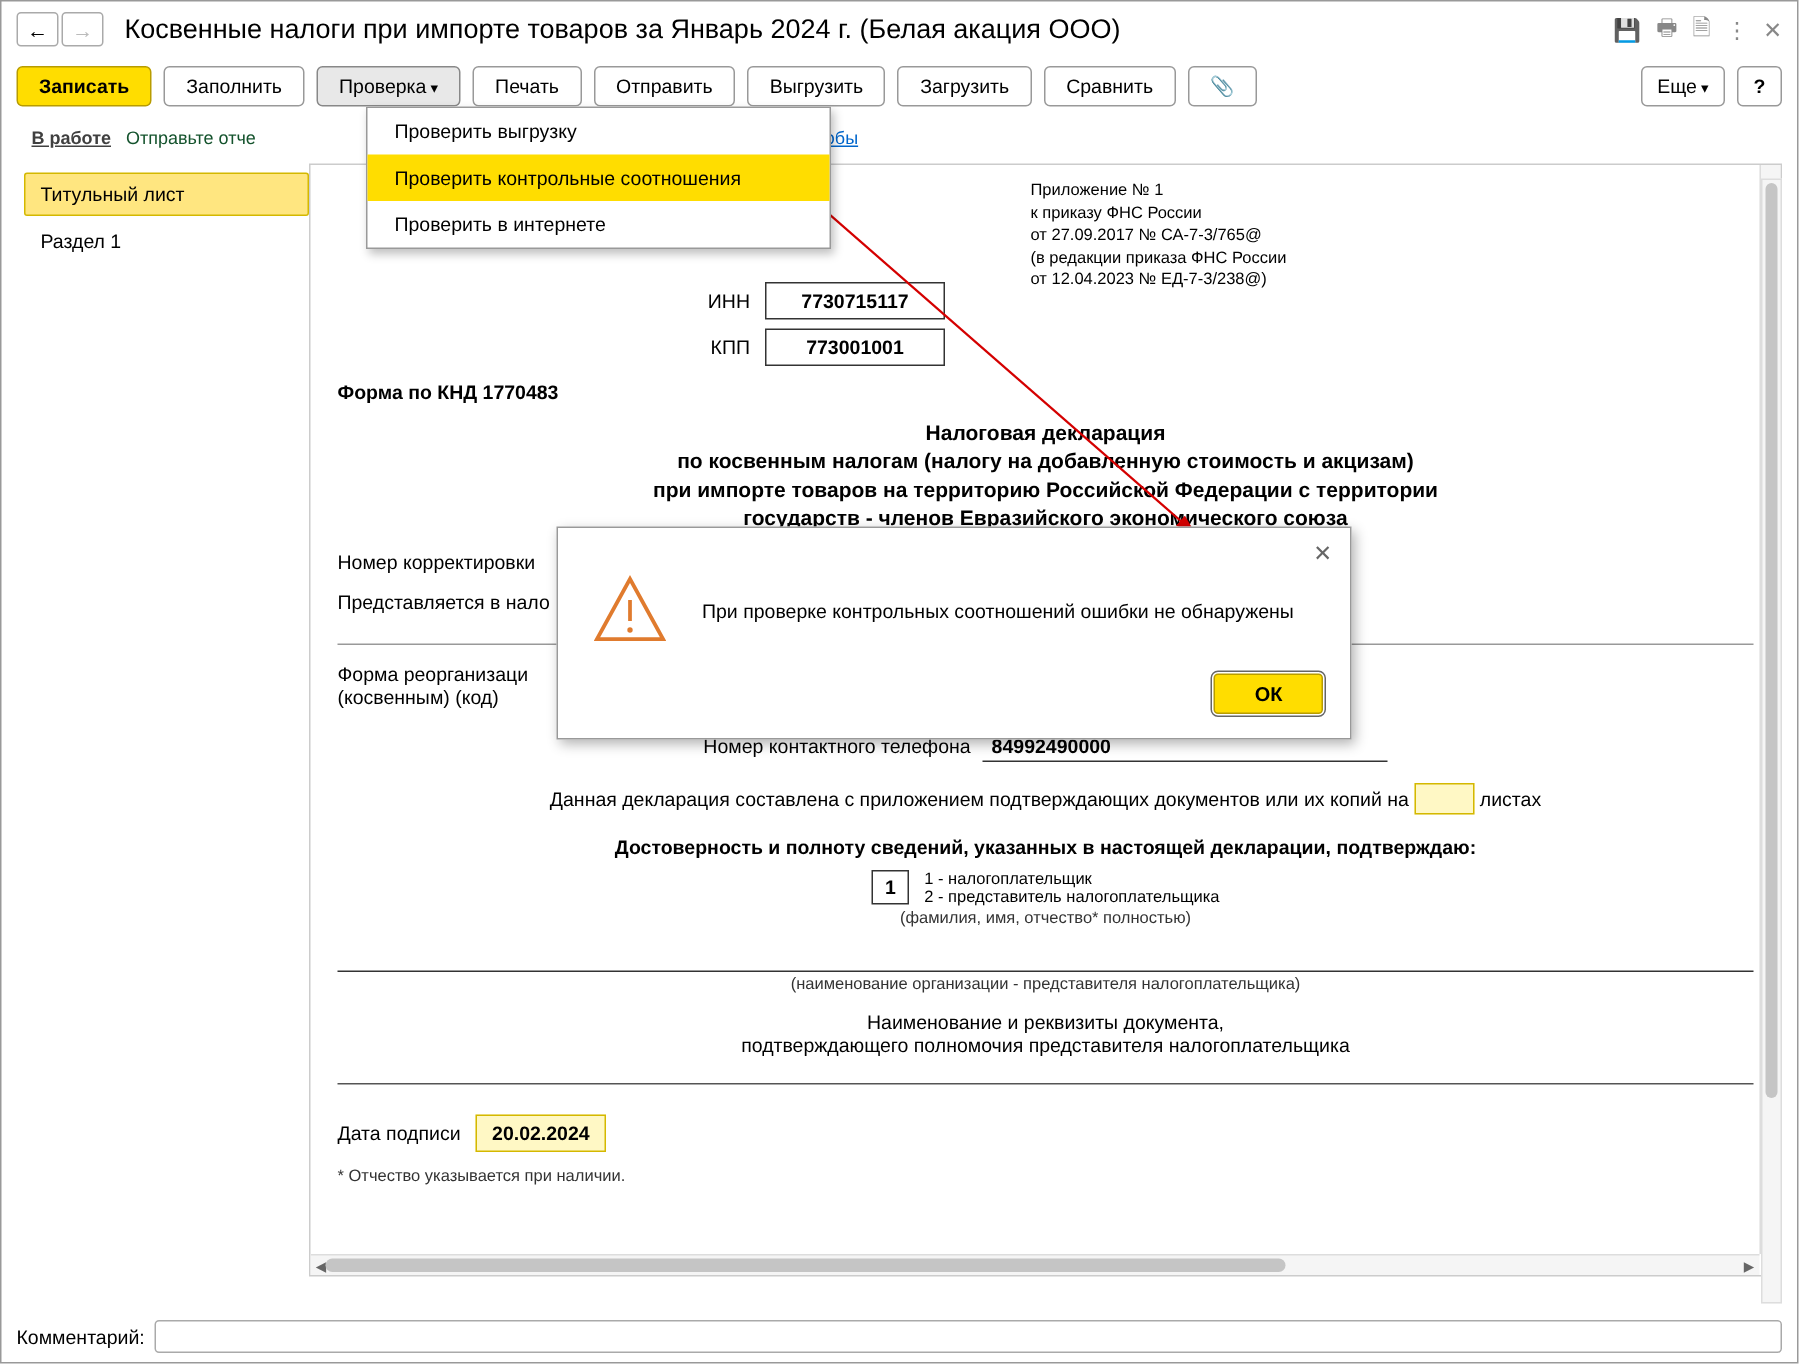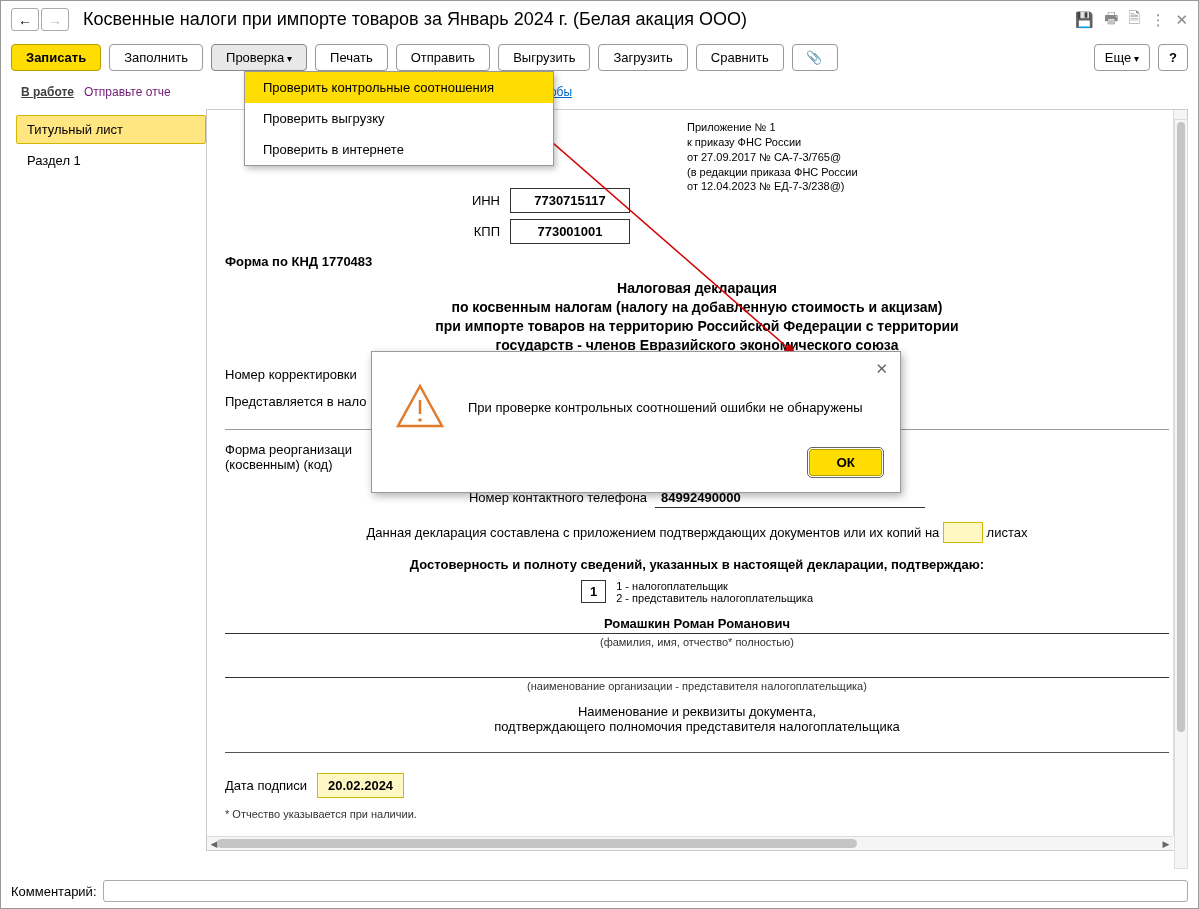--- a/index.html
+++ b/index.html
@@ -12,21 +12,21 @@
     .title-icons span { cursor: pointer; font-size: 15px; }
     .toolbar { display: flex; align-items: center; padding: 6px 10px 8px 10px; gap: 8px; }
     .btn { border: 1px solid #999; background: #fff; padding: 4px 14px; border-radius: 4px; cursor: pointer; font-size: 13px; height: 27px; }
     .btn-primary { background: #ffdd00; border-color: #b89c00; font-weight: bold; }
     .btn-toggle { background: #e8e8e8; border: 1px solid #888; }
     .btn-more { padding: 4px 10px; }
     .btn-help { padding: 4px 10px; font-weight: bold; }
     .spacer { flex: 1; }
     .status-bar { display: flex; align-items: center; padding: 6px 15px 10px 20px; gap: 10px; font-size: 12px; }
     .status-link { text-decoration: underline; color: #404040; font-weight: bold; cursor: pointer; }
-    .status-text { color: #701a75; }
+    .status-text { color: #14532d; }
     .link { color: #0066cc; text-decoration: underline; cursor: pointer; }
     .main { display: flex; height: 766px; padding: 0 10px 0 15px; position: relative; }
     .sidebar { width: 190px; padding-top: 6px; }
     .tab-item { padding: 6px 10px; cursor: pointer; border: 1px solid transparent; border-radius: 2px; margin-bottom: 2px; }
     .tab-item.active { background: #ffe680; border: 1px solid #d4b800; }
     .doc { flex: 1; border: 1px solid #ccc; background: #fff; padding: 8px 18px 0 18px; position: relative; overflow: hidden; height: 742px; }
     .app-box { position: absolute; top: 10px; left: 480px; font-size: 11px; line-height: 1.35; }
     .inn-kpp { margin-top: 70px; margin-left: 220px; }
     .row { display: flex; align-items: center; margin-bottom: 6px; }
     .row label { width: 55px; text-align: right; margin-right: 10px; }
@@ -172,21 +172,20 @@
     </div>
     <div class="conf-section">
       <div class="center" style="font-weight:bold">Достоверность и полноту сведений, указанных в настоящей декларации, подтверждаю:</div>
       <div class="conf-row">
         <div class="small-field">1</div>
         <div style="font-size:11px;text-align:left">
           <div>1 - налогоплательщик</div>
           <div>2 - представитель налогоплательщика</div>
         </div>
       </div>
-      <div class="person">Ромашкин Роман Романович</div>
       <div class="sub-label">(фамилия, имя, отчество* полностью)</div>
       <div class="person">&nbsp;</div>
       <div class="sub-label">(наименование организации - представителя налогоплательщика)</div>
       <div class="center" style="margin-top:12px">
         <div>Наименование и реквизиты документа,</div>
         <div>подтверждающего полномочия представителя налогоплательщика</div>
       </div>
       <div class="hr2" style="margin-top:18px"></div>
     </div>
     <div class="sig-row">
@@ -204,22 +203,22 @@
       <div class="scroll-arrow" style="right:0">▶</div>
     </div>
   </div>
 </div>
 
 <div class="main-scroll-y">
     <div class="thumb"></div>
   </div>
 
 <div class="dropdown">
+  <div class="dropdown-item">Проверить выгрузку</div>
   <div class="dropdown-item highlight">Проверить контрольные соотношения</div>
-  <div class="dropdown-item">Проверить выгрузку</div>
   <div class="dropdown-item">Проверить в интернете</div>
 </div>
 
 <svg class="annot">
   <defs>
     <marker id="ah" markerWidth="10" markerHeight="10" refX="8" refY="3" orient="auto">
       <path d="M0,0 L0,6 L9,3 z" fill="#d40000"></path>
     </marker>
   </defs>
   <line x1="250" y1="8" x2="548" y2="268" stroke="#d40000" stroke-width="1.5" marker-end="url(#ah)"></line>

